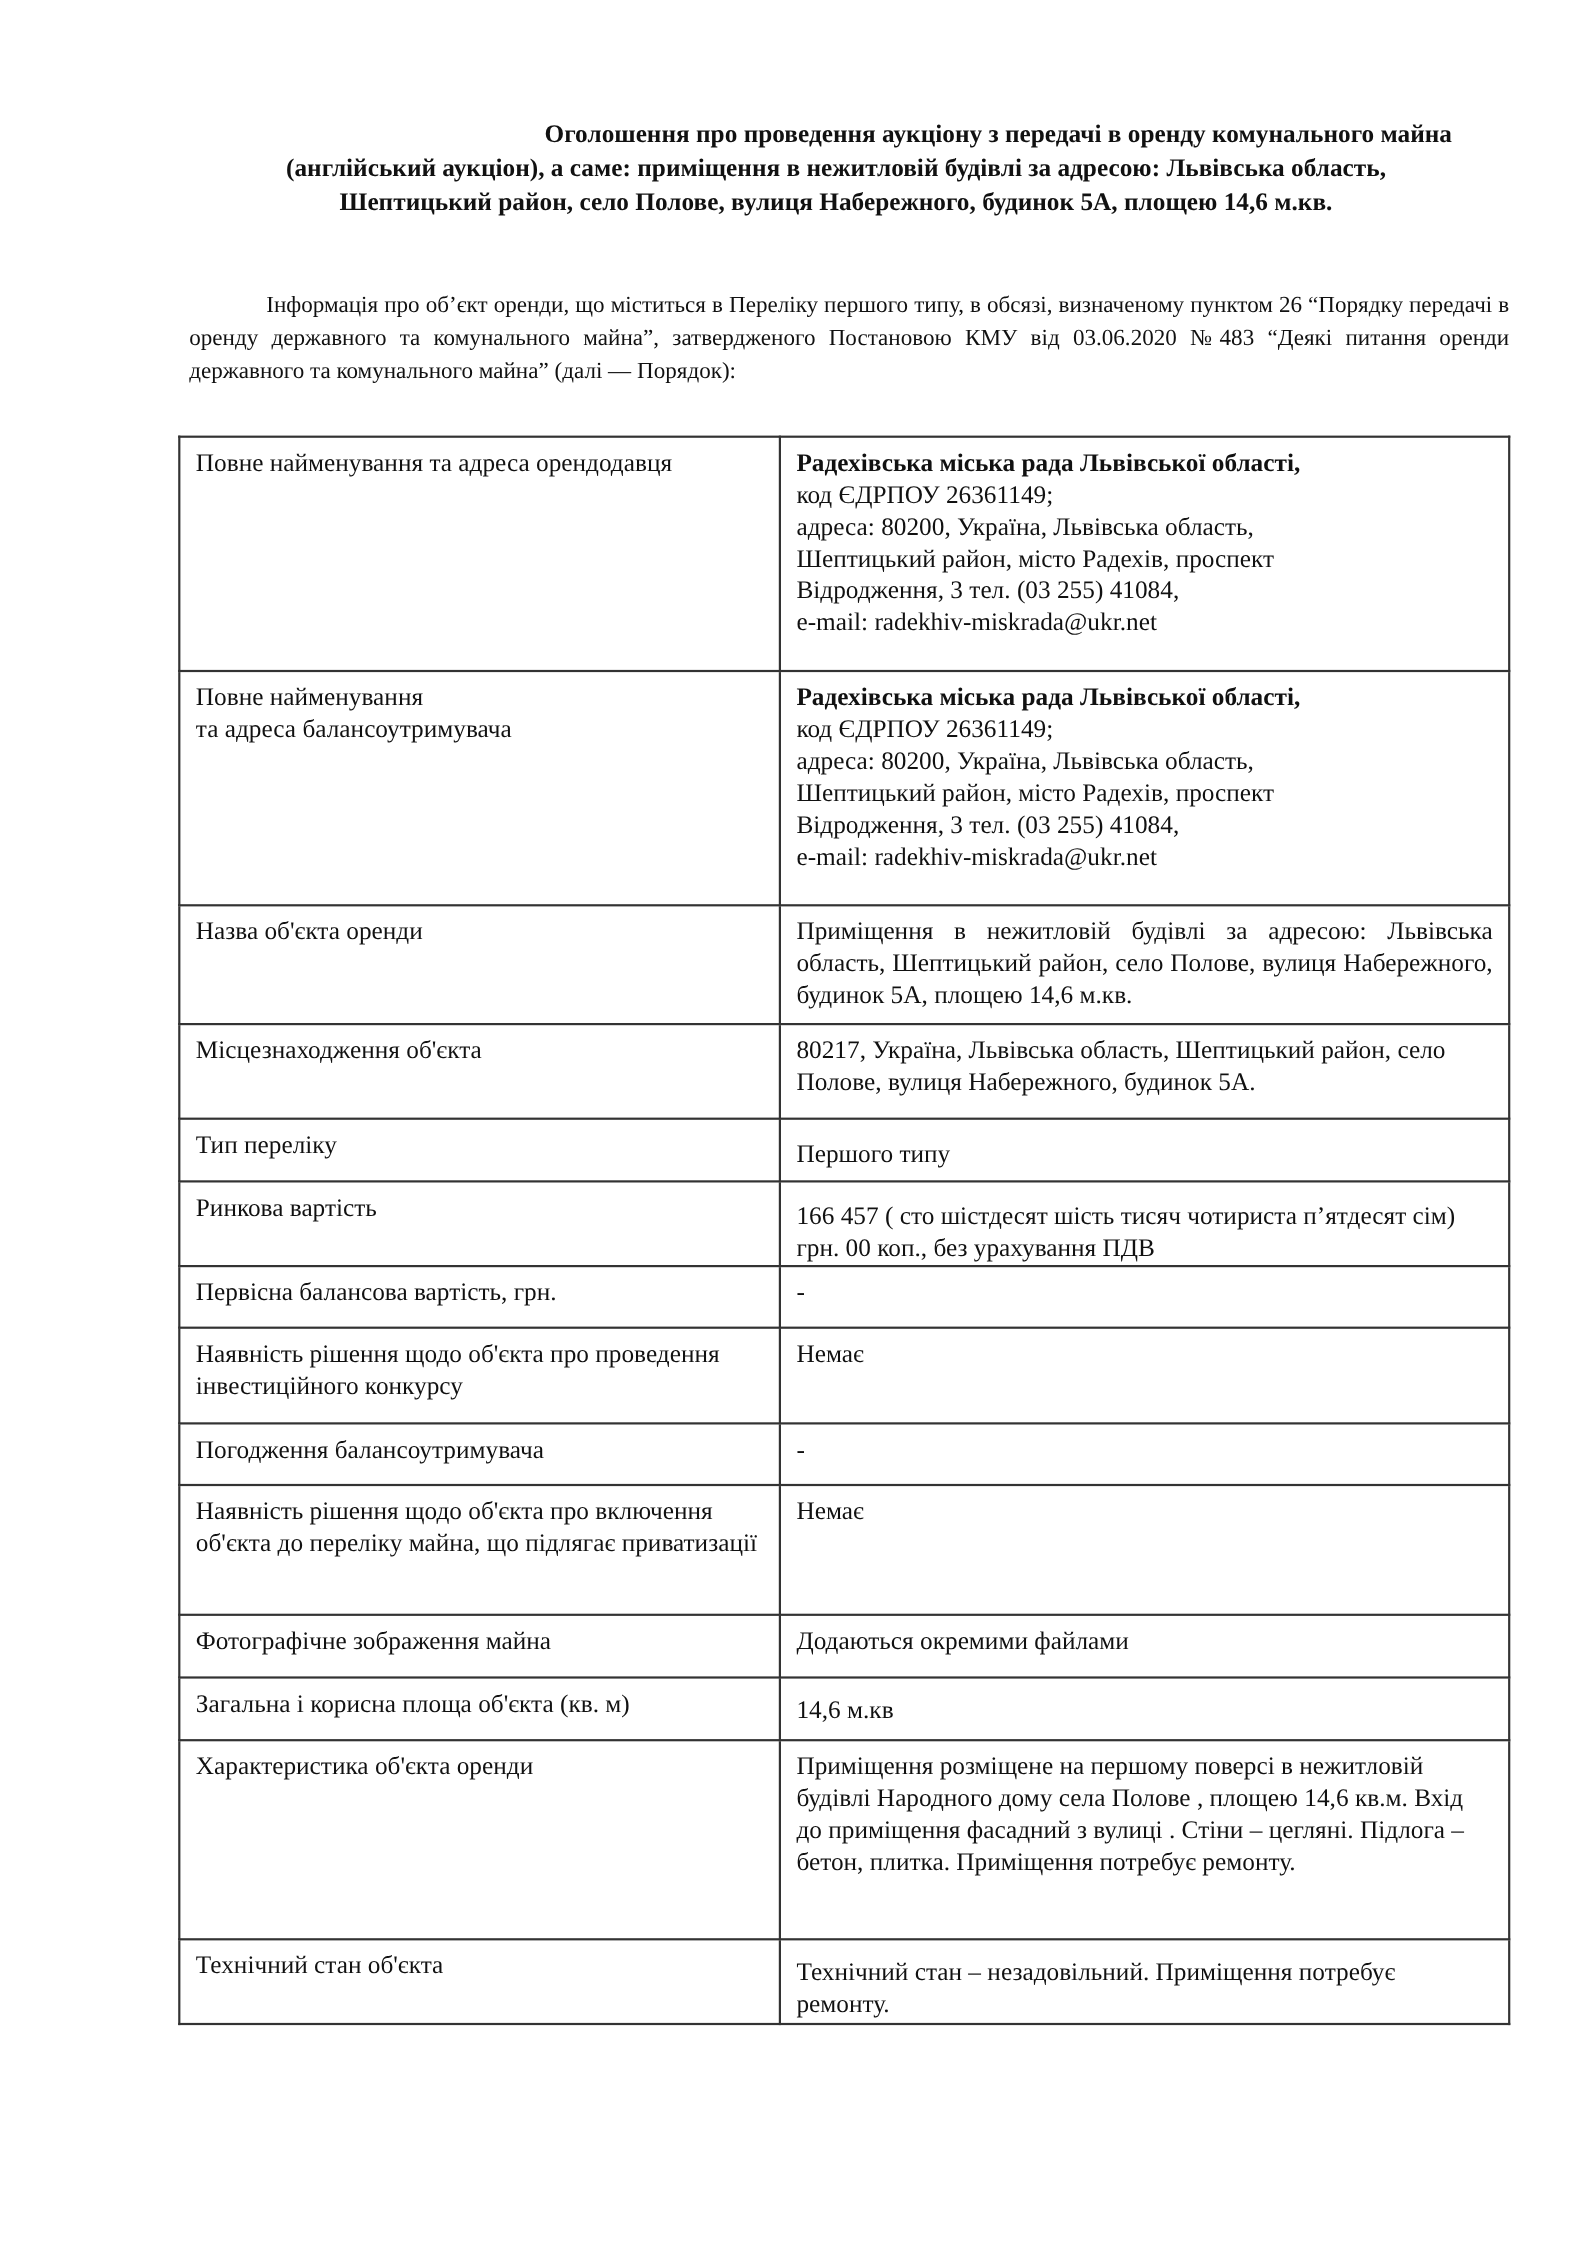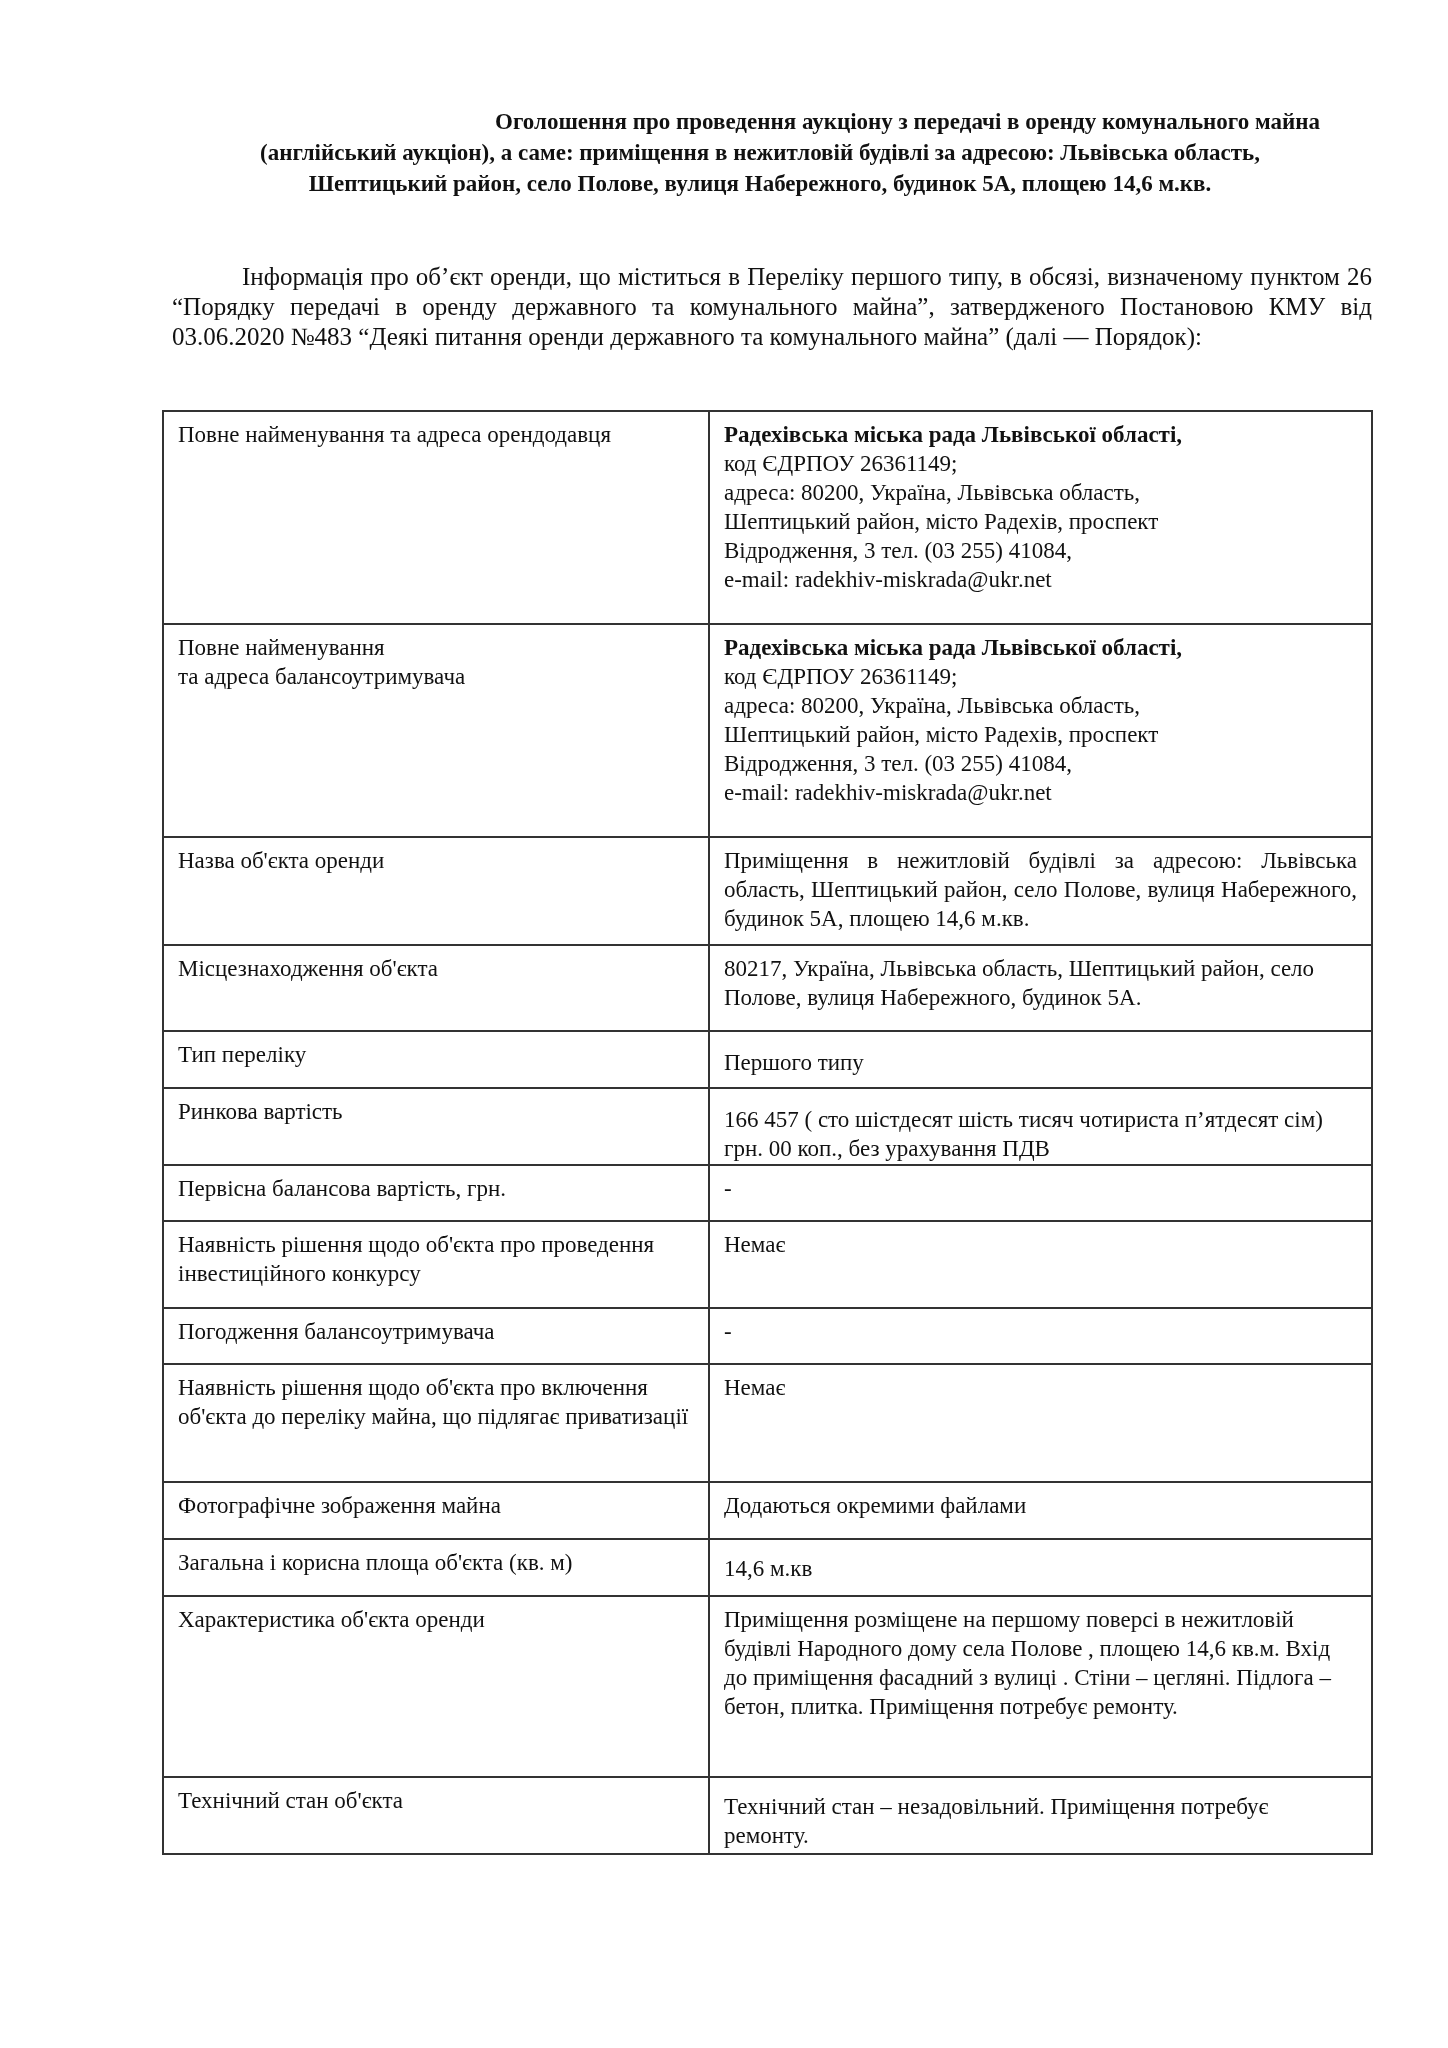--- a/index.html
+++ b/index.html
@@ -2,23 +2,23 @@
 <html><head>
 <meta charset="utf-8">
 <style>
   html, body { margin: 0; padding: 0; background: #ffffff; }
   body { width: 1448px; height: 2048px; position: relative; overflow: hidden;
          font-family: "Liberation Serif", serif; color: #111; }
   .title { position: absolute; left: 200px; top: 106px; width: 1120px;
            font-weight: bold; font-size: 23px; line-height: 31px; text-align: center; }
   .title .first { display: block; padding-left: 90px; text-align: right; }
   .intro { position: absolute; left: 172px; top: 262px; width: 1200px;
-           font-size: 25px; line-height: 30px; text-align: justify; font-family: Liberation Serif, serif; }
+           font-size: 21px; line-height: 30px; text-align: justify; font-family: Liberation Serif, serif; }
   .intro p { margin: 0; text-indent: 70px; }
-  table.info { position: absolute; left: 162px; top: 410px; width: 1211px;
+  table.info { position: absolute; left: 162px; top: 396px; width: 1211px;
                border-collapse: collapse; font-size: 23px; }
   table.info td { border: 2px solid #333; vertical-align: top; padding: 8px 14px 0 14px; line-height: 29px; }
   table.info td.label { width: 516px; }
   table.info td.value { }
   .bold { font-weight: bold; }
   .line { display: block; }
   .justify { text-align: justify; }
 </style>
 </head>
 <body>

